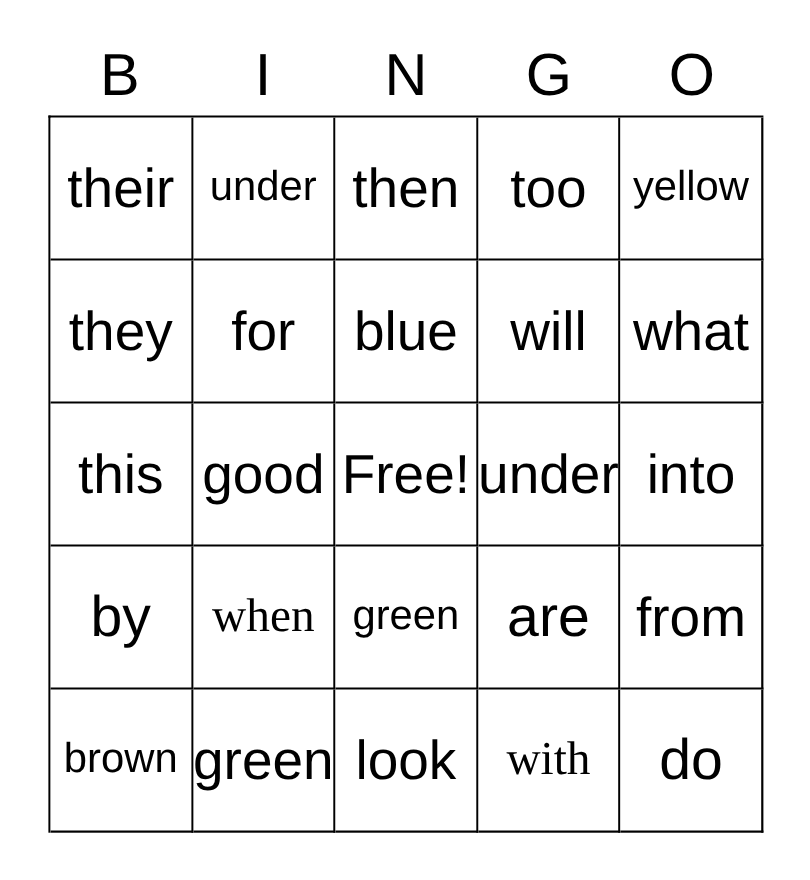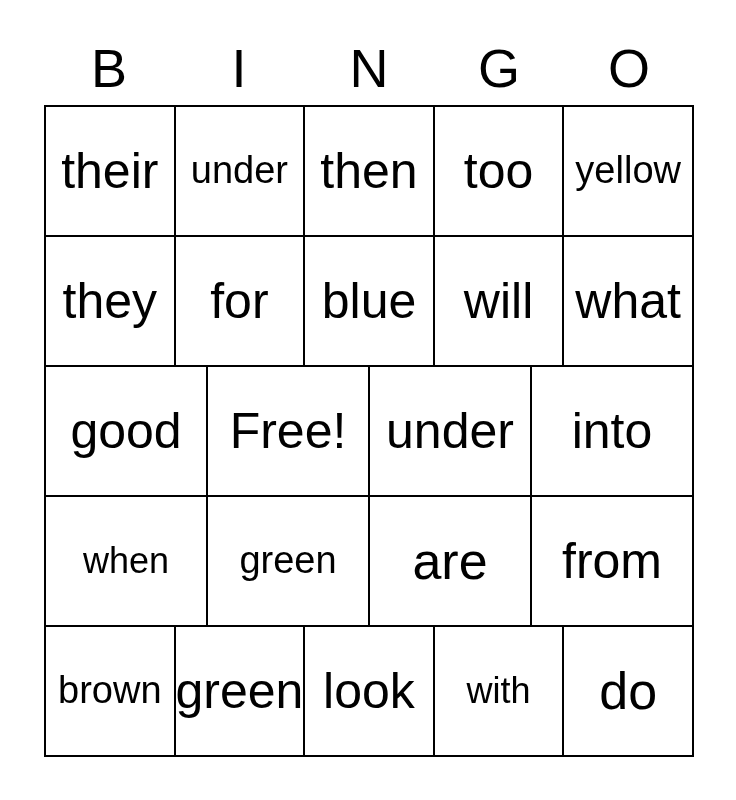--- a/index.html
+++ b/index.html
@@ -78,21 +78,21 @@
     display: block;
     text-align: center;
     line-height: 1.05;
     white-space: nowrap;
     color: #000000;
   }
 
   
   .size-xl { font-size: 52px; }
   .size-lg { font-size: 50px; }
-  .size-md { font-size: 36px; }
+  .size-md { font-size: 43px; font-family: Liberation Serif, serif; }
   .size-sm { font-size: 38px; }
   .size-xs { font-size: 38px; }
 </style>
 </head>
 <body>
 
 <div class="card">
 
   <div class="header-row">
       <div class="header-cell">B</div>
@@ -132,33 +132,39 @@
         </div>
         <div class="cell">
           <span class="cell-text size-lg">will</span>
         </div>
         <div class="cell">
           <span class="cell-text size-lg">what</span>
         </div>
       </div>
       <div class="grid-row">
         <div class="cell">
+          <span class="cell-text size-lg">this</span>
+        </div>
+        <div class="cell">
           <span class="cell-text size-lg">good</span>
         </div>
         <div class="cell">
           <span class="cell-text size-lg">Free!</span>
         </div>
         <div class="cell">
           <span class="cell-text size-lg">under</span>
         </div>
         <div class="cell">
           <span class="cell-text size-lg">into</span>
         </div>
       </div>
       <div class="grid-row">
+        <div class="cell">
+          <span class="cell-text size-xl">by</span>
+        </div>
         <div class="cell">
           <span class="cell-text size-md">when</span>
         </div>
         <div class="cell">
           <span class="cell-text size-sm">green</span>
         </div>
         <div class="cell">
           <span class="cell-text size-xl">are</span>
         </div>
         <div class="cell">

